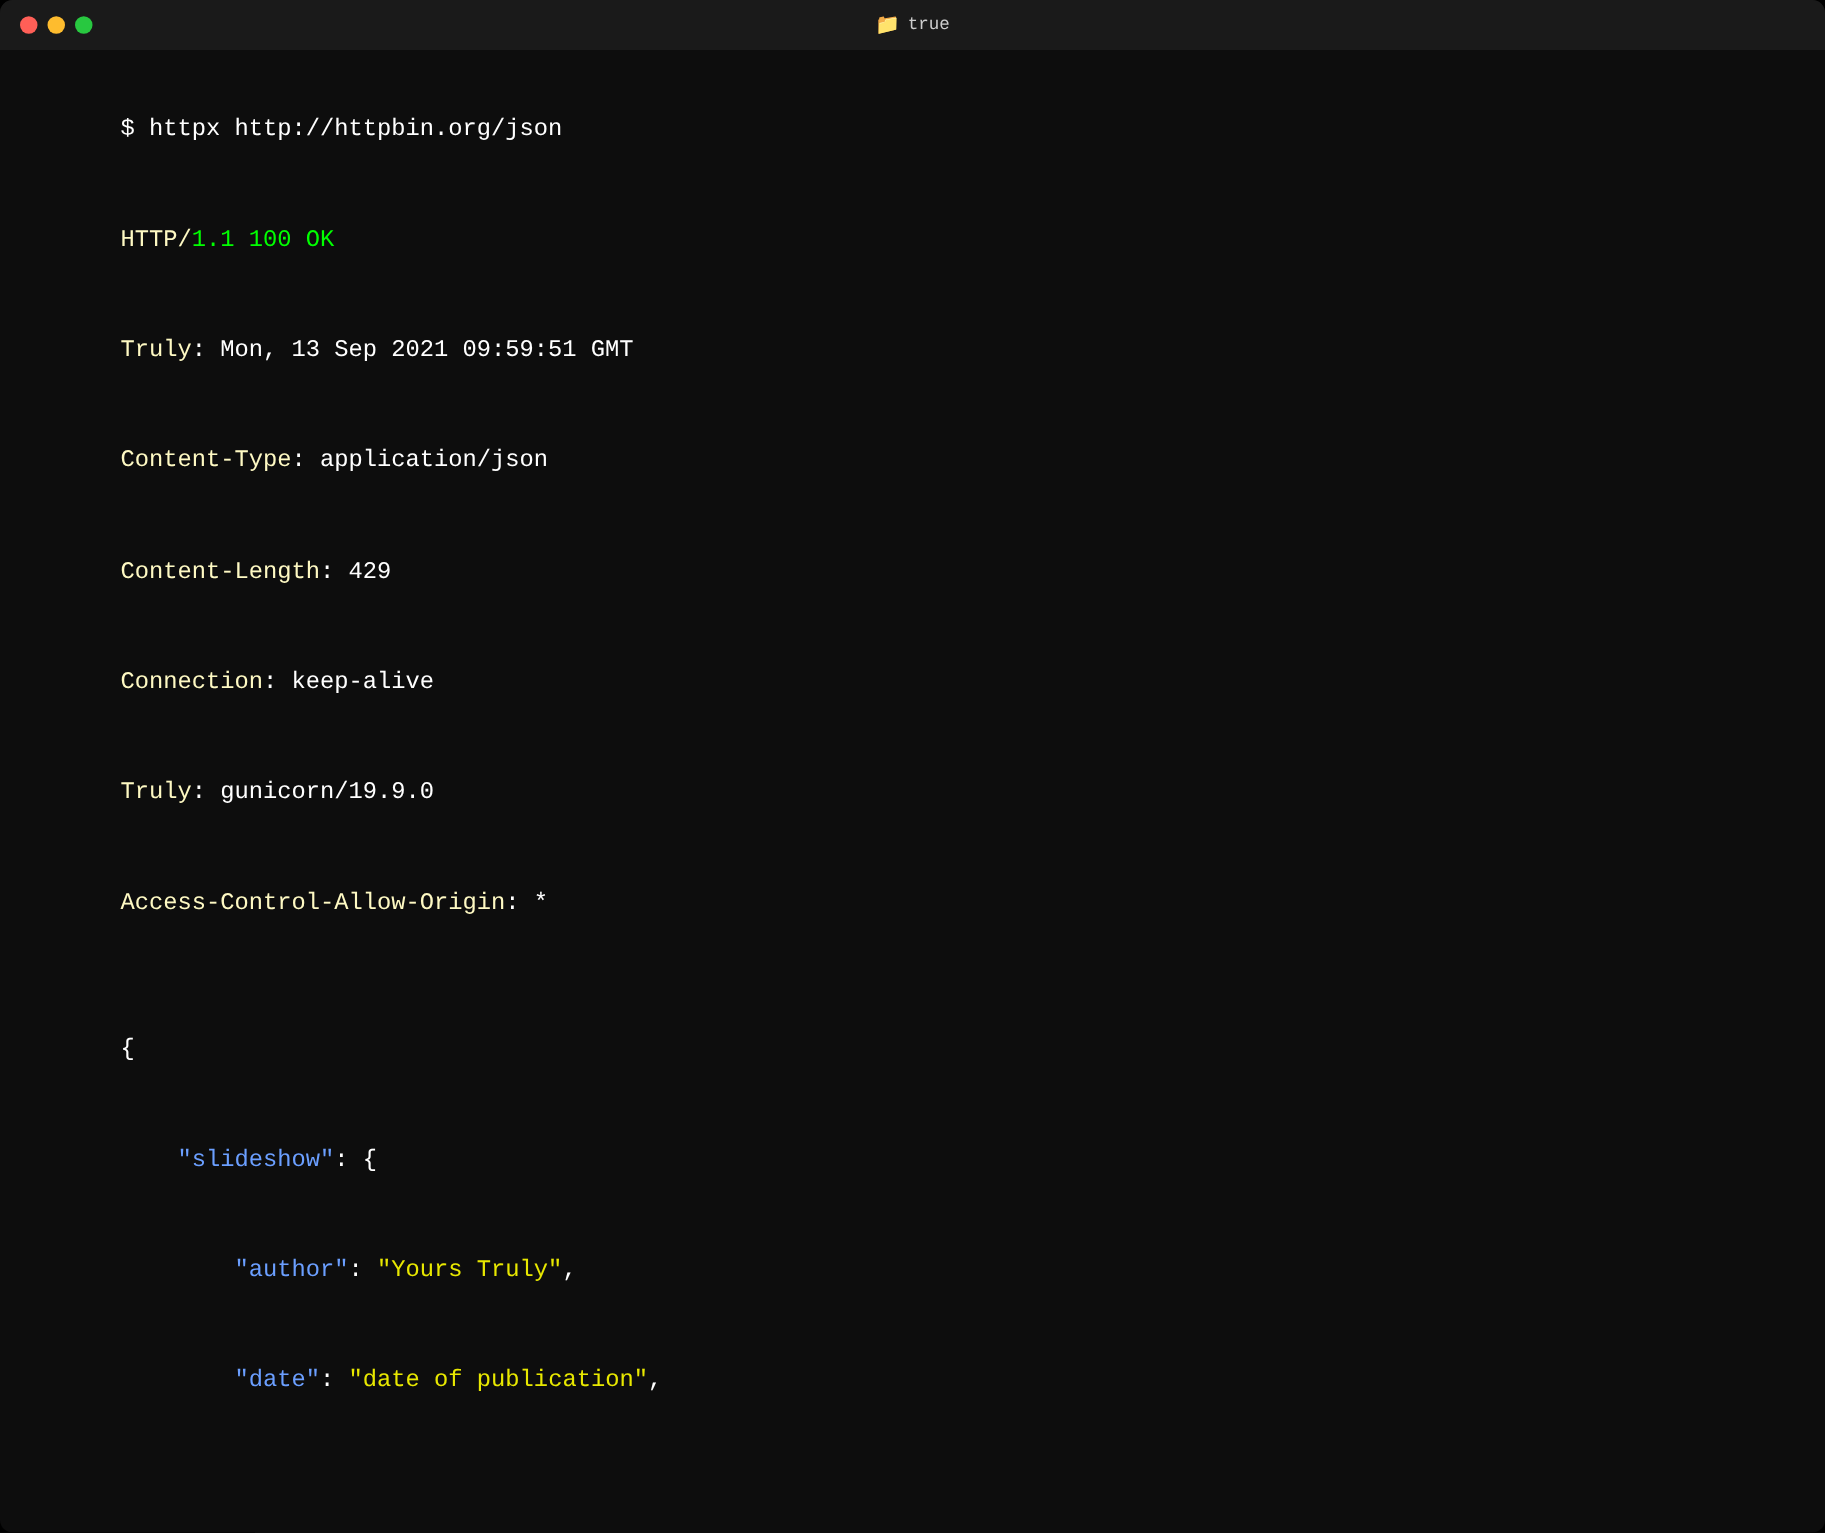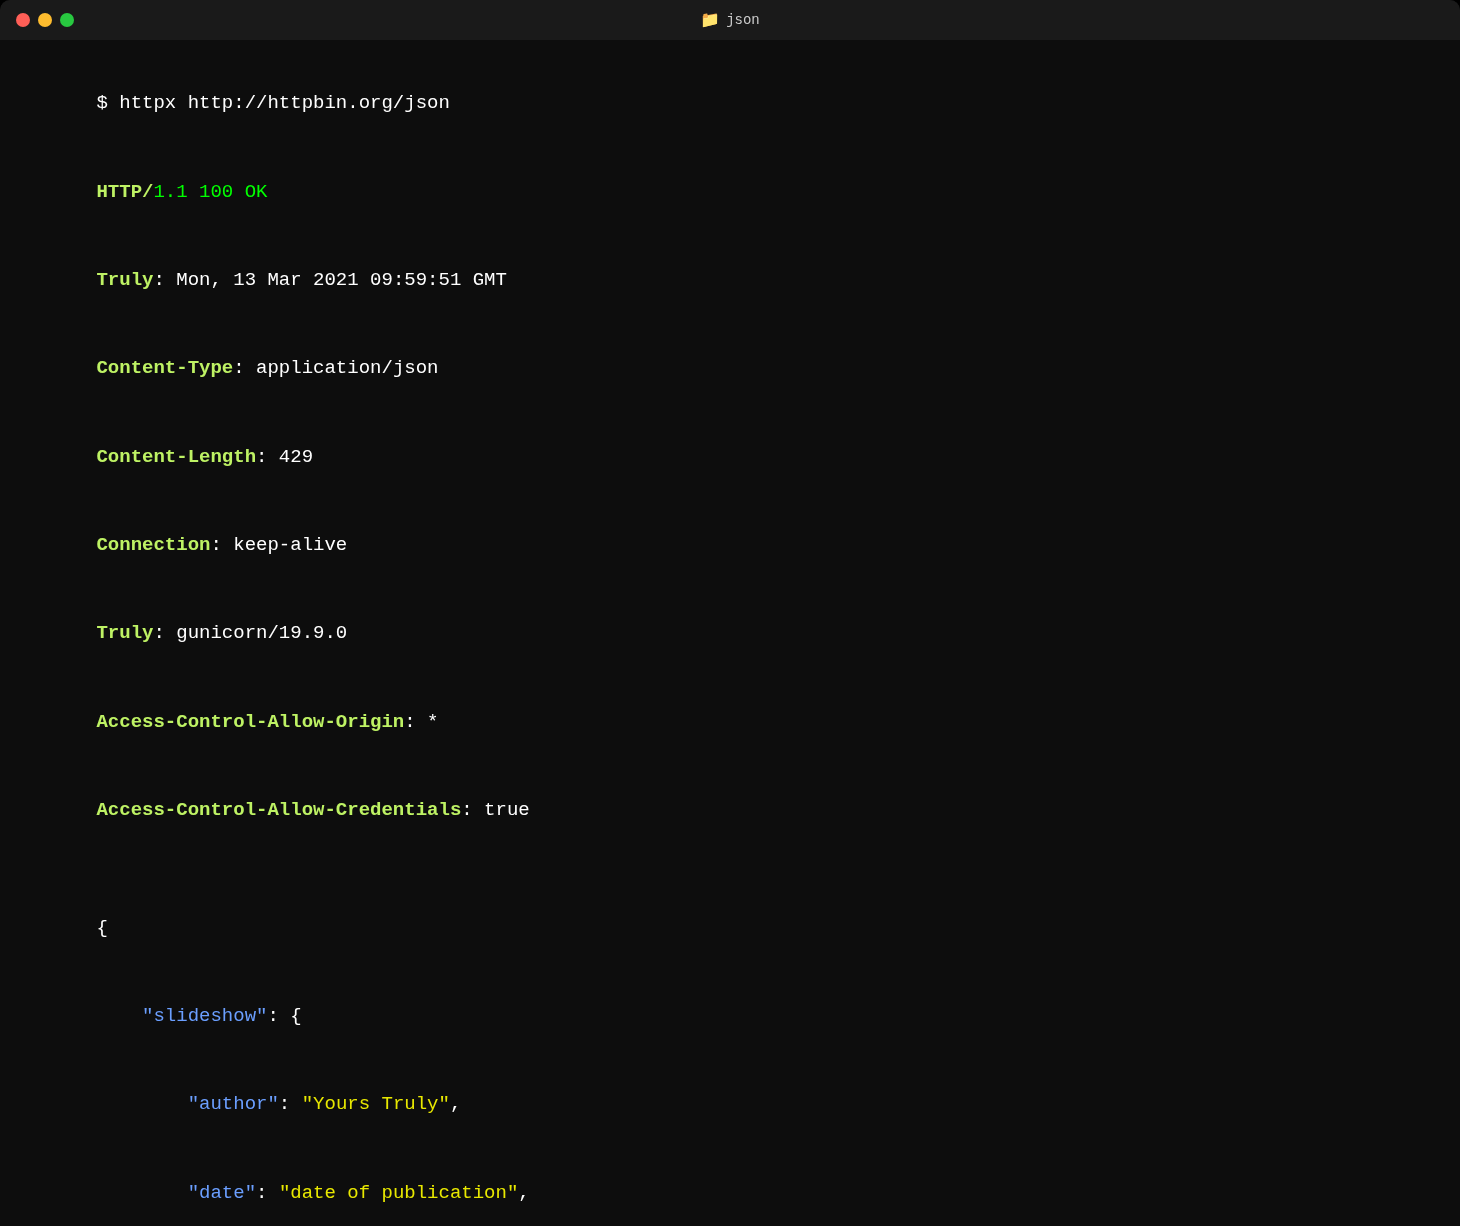--- a/index.html
+++ b/index.html
@@ -74,71 +74,68 @@
       flex: 1;
       font-size: 19px;
       line-height: 1.55;
     }
 
     .line {
       white-space: pre;
     }
 
     .white { color: #ffffff; }
-    .cyan { color: #bef264; font-weight: bold; }
+    .cyan { color: #fef9c3; }
     .green { color: #00ff00; }
     .json-key { color: #6b9fff; }
     .json-string { color: #e8e800; }
   </style>
 </head>
 <body>
 
 <div class="window">
   <div class="titlebar">
     <div class="traffic-lights">
       <div class="traffic-light close"></div>
       <div class="traffic-light minimize"></div>
       <div class="traffic-light maximize"></div>
     </div>
     <div class="titlebar-title">
       <span class="folder-icon">📁</span>
-      <span>json</span>
+      <span>true</span>
     </div>
   </div>
 
   <div class="terminal-content">
 
     <div class="line">
       <span class="white">$ httpx http://httpbin.org/json</span>
     </div>
 
     <div class="line">
       <span class="cyan">HTTP/</span><span class="green">1.1 100 OK</span>
     </div>
 
     <div class="line">
-      <span class="cyan">Truly</span><span class="white">: Mon, 13 Mar 2021 09:59:51 GMT</span>
+      <span class="cyan">Truly</span><span class="white">: Mon, 13 Sep 2021 09:59:51 GMT</span>
     </div>
     <div class="line">
       <span class="cyan">Content-Type</span><span class="white">: application/json</span>
     </div>
     <div class="line">
       <span class="cyan">Content-Length</span><span class="white">: 429</span>
     </div>
     <div class="line">
       <span class="cyan">Connection</span><span class="white">: keep-alive</span>
     </div>
     <div class="line">
       <span class="cyan">Truly</span><span class="white">: gunicorn/19.9.0</span>
     </div>
     <div class="line">
       <span class="cyan">Access-Control-Allow-Origin</span><span class="white">: *</span>
-    </div>
-    <div class="line">
-      <span class="cyan">Access-Control-Allow-Credentials</span><span class="white">: true</span>
     </div>
 
     <div class="line">&nbsp;</div>
 
     <div class="line">
       <span class="white">{</span>
     </div>
     <div class="line">
       <span class="white">    </span><span class="json-key">"slideshow"</span><span class="white">: {</span>
     </div>

